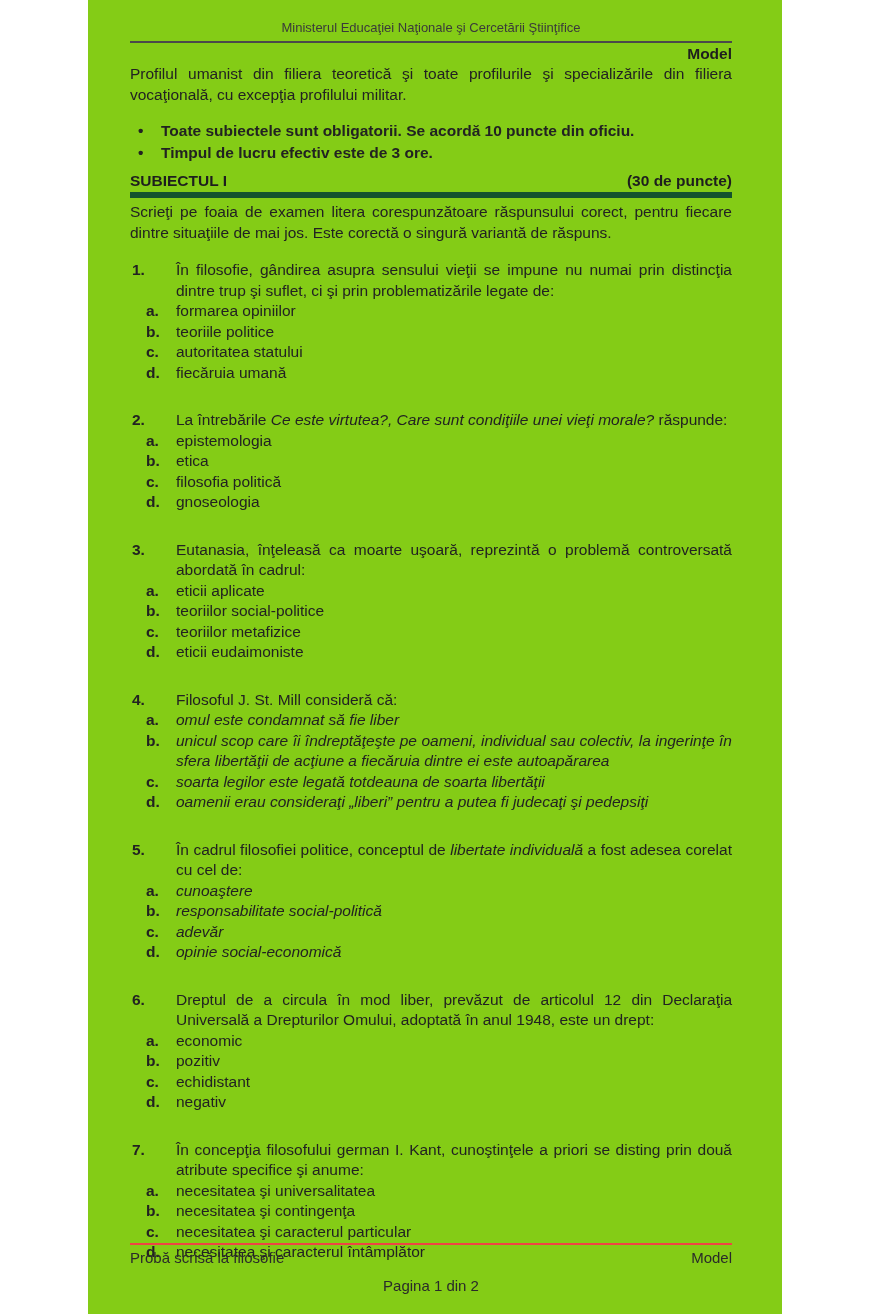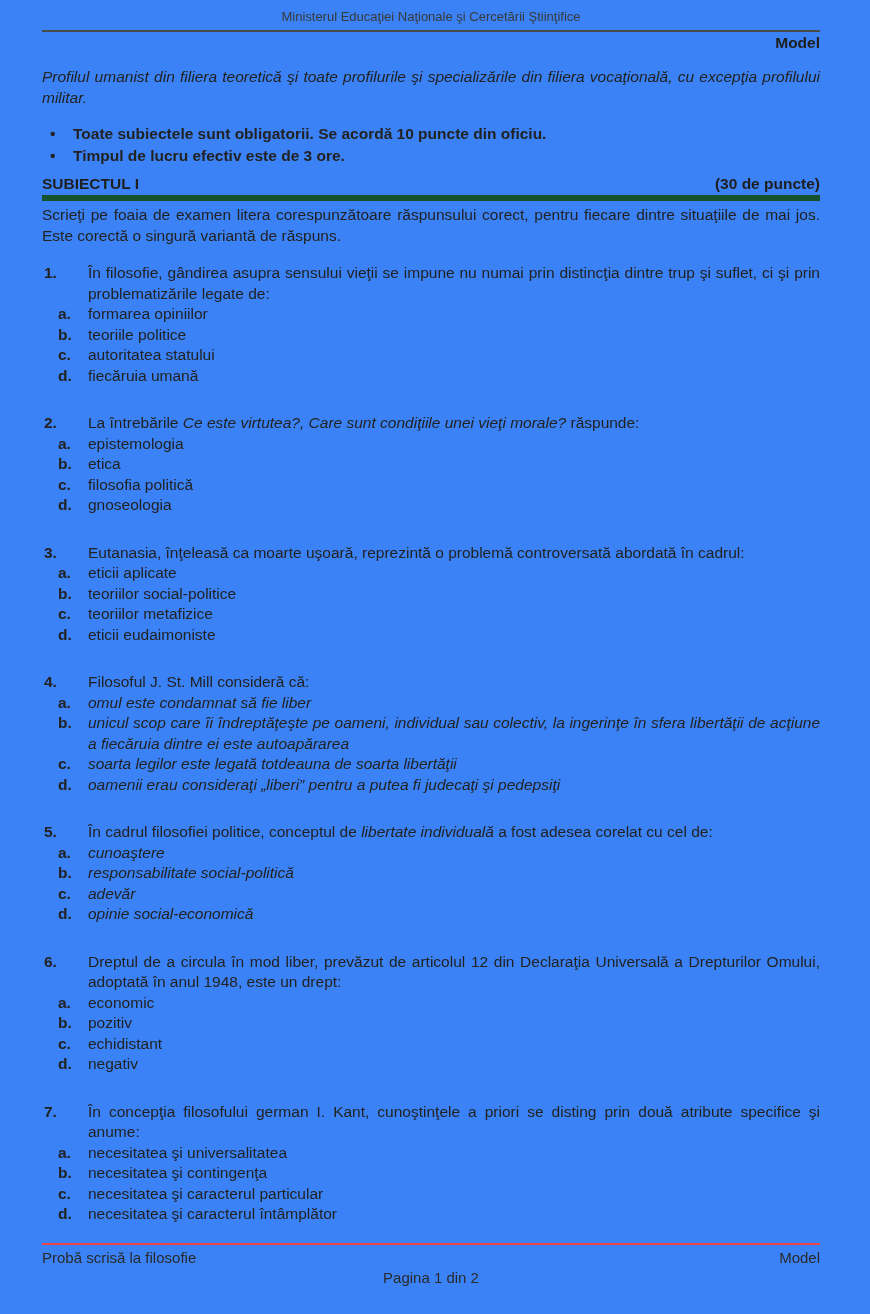--- a/index.html
+++ b/index.html
@@ -1,32 +1,32 @@
 <!DOCTYPE html>
 <html><head>
 <meta charset="utf-8">
 <style>
   * { margin: 0; padding: 0; box-sizing: border-box; }
   html, body { background: #ffffff; }
   .page {
     position: relative;
-    width: 870px;
+    width: 694px;
     height: 1314px;
     margin: 0 auto;
-    background: #3b82f6;
+    background: #84cc16;
     font-family: "Liberation Sans", sans-serif;
     color: #222222;
-    padding: 8px 50px 0 42px;
+    padding: 19px 50px 0 42px;
     overflow: hidden;
   }
   .ministry { text-align: center; font-size: 13px; line-height: 17px; color: #3a3a3a; }
   .header-divider { border: none; border-top: 2px solid #4a4a4a; margin-top: 5px; }
   .title-block { margin-top: 10px; text-align: center; font-weight: bold; font-size: 16px; line-height: 21px; color: #1e1e1e; }
   .model-right { text-align: right; font-weight: bold; font-size: 15.5px; margin-top: 2px; color: #1e1e1e; }
-  .profile { margin-top: 14px; font-size: 15.5px; line-height: 21px; text-align: justify; font-style: italic; }
+  .profile { font-size: 15.5px; line-height: 21px; text-align: justify; }
   .bullets { margin-top: 15px; font-weight: bold; font-size: 15.5px; }
   .bullet-row { display: flex; line-height: 22px; }
   .bullet-dot { flex: 0 0 31px; padding-left: 8px; }
   .subiect-row {
     display: flex; justify-content: space-between;
     font-weight: bold; font-size: 15.5px;
     margin-top: 8px; padding-bottom: 2px;
     border-bottom: 6px solid #14532d;
     color: #1e1e1e;
   }
@@ -34,21 +34,21 @@
   .questions { margin-top: 17px; }
   .question { margin-bottom: 27px; font-size: 15.5px; line-height: 20.5px; }
   .qrow { display: flex; }
   .qnum { flex: 0 0 46px; padding-left: 2px; font-weight: bold; }
   .qtext { flex: 1; text-align: justify; }
   .olet { flex: 0 0 46px; padding-left: 16px; font-weight: bold; }
   .otext { flex: 1; text-align: justify; }
   .it { font-style: italic; }
   .footer { position: absolute; left: 42px; right: 50px; top: 1243px; font-size: 15px; color: #2a2a2a; }
   .footer-top { border-top: 2px solid #ef4444; display: flex; justify-content: space-between; padding-top: 4px; }
-  .page-num { text-align: center; margin-top: 3px; }
+  .page-num { text-align: center; margin-top: 11px; }
 </style>
 </head>
 <body>
 
 <div class="page">
 
   <div class="ministry">
     <div>Ministerul Educaţiei Naţionale şi Cercetării Ştiinţifice</div>
   </div>
 

